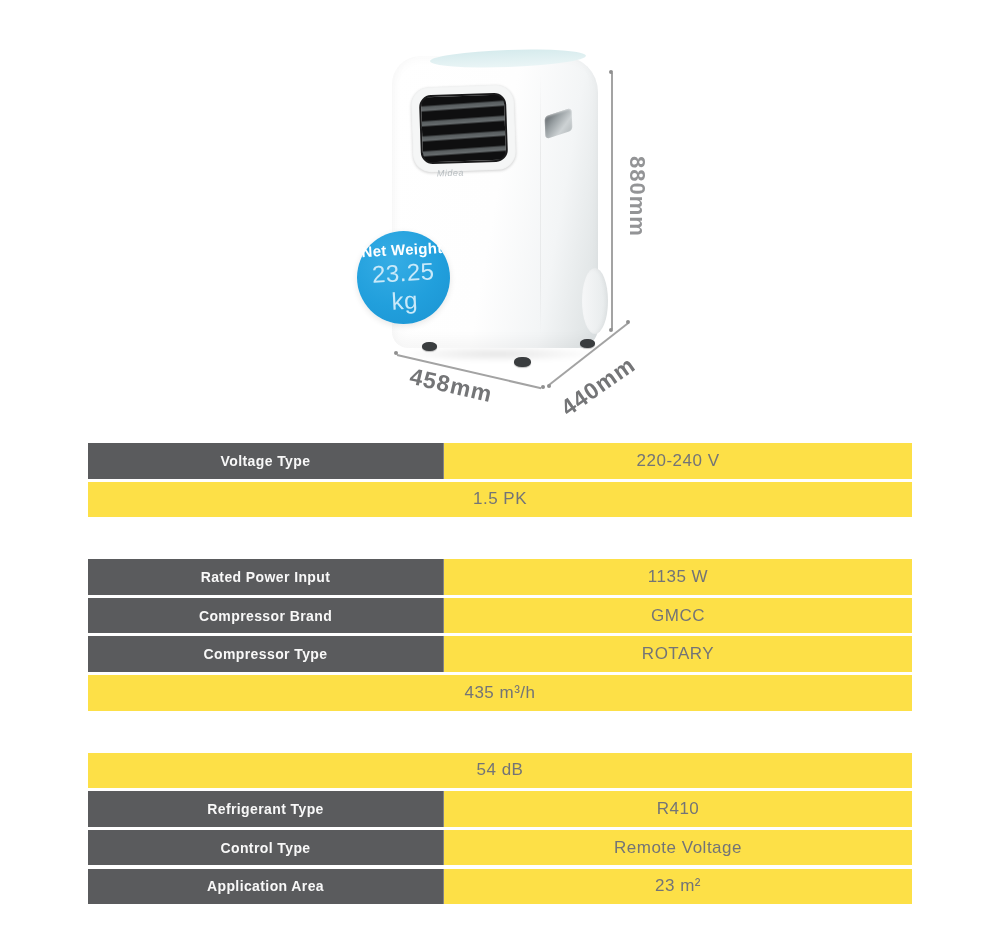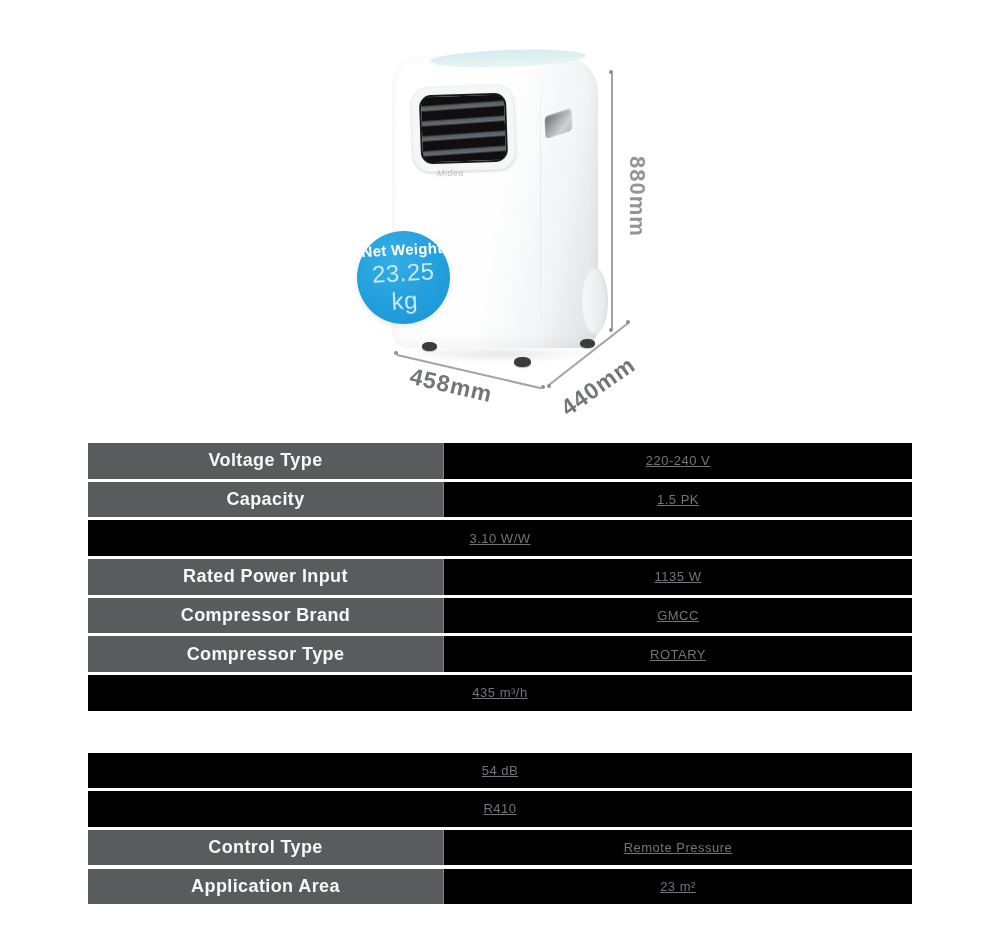--- a/index.html
+++ b/index.html
@@ -78,26 +78,26 @@
   .dim-line.d440 { left:549px; top:384px; width:101px; height:2px;
     transform:rotate(-38deg); transform-origin:left center; }
   .dim-label.d440 { left:556px; top:373px; font-size:23px; color:#747577;
     transform:rotate(-35deg); }
 
   
   .spec-table { position:absolute; left:88px; top:443px; width:824px; height:500px;
     display:flex; flex-direction:column; gap:3.2px; overflow:hidden; }
   .spec-row { display:flex; gap:0; height:35.5px; flex:none; }
   .spec-label { width:356px; background:#5a5b5d; color:#f8f8f8; font-weight:bold;
-    font-size:18px; letter-spacing:0.4px;
+    font-size:14px; letter-spacing:0.4px;
     display:flex; align-items:center; justify-content:center;
     border-right:1px solid rgba(255,255,255,0.25); }
-  .spec-value { flex:1; background:#000000; color:#737477; font-size:13px;
+  .spec-value { flex:1; background:#fde047; color:#737477; font-size:17px;
     letter-spacing:0.5px;
-    display:flex; align-items:center; justify-content:center;text-decoration:underline; }
+    display:flex; align-items:center; justify-content:center; }
 </style>
 </head>
 <body>
 
 <div class="canvas">
 
   <div class="scene">
     <div class="unit-shadow"></div>
     <div class="unit-body"></div>
     <div class="unit-crease"></div>
@@ -137,25 +137,23 @@
     <div class="dim-dot" style="left:626px; top:320px;"></div>
     <div class="dim-label d440">440mm</div>
   </div>
 
   <div class="spec-table">
     <div class="spec-row">
       <div class="spec-label">Voltage Type</div>
       <div class="spec-value">220-240 V</div>
     </div>
     <div class="spec-row">
-      <div class="spec-label">Capacity</div>
       <div class="spec-value">1.5 PK</div>
     </div>
     <div class="spec-row">
-      <div class="spec-value">3.10 W/W</div>
     </div>
     <div class="spec-row">
       <div class="spec-label">Rated Power Input</div>
       <div class="spec-value">1135 W</div>
     </div>
     <div class="spec-row">
       <div class="spec-label">Compressor Brand</div>
       <div class="spec-value">GMCC</div>
     </div>
     <div class="spec-row">
@@ -164,25 +162,26 @@
     </div>
     <div class="spec-row">
       <div class="spec-value">435 m³/h</div>
     </div>
     <div class="spec-row">
     </div>
     <div class="spec-row">
       <div class="spec-value">54 dB</div>
     </div>
     <div class="spec-row">
+      <div class="spec-label">Refrigerant Type</div>
       <div class="spec-value">R410</div>
     </div>
     <div class="spec-row">
       <div class="spec-label">Control Type</div>
-      <div class="spec-value">Remote Pressure</div>
+      <div class="spec-value">Remote Voltage</div>
     </div>
     <div class="spec-row">
       <div class="spec-label">Application Area</div>
       <div class="spec-value">23 m²</div>
     </div>
   </div>
 
 </div>
 
 </body></html>

